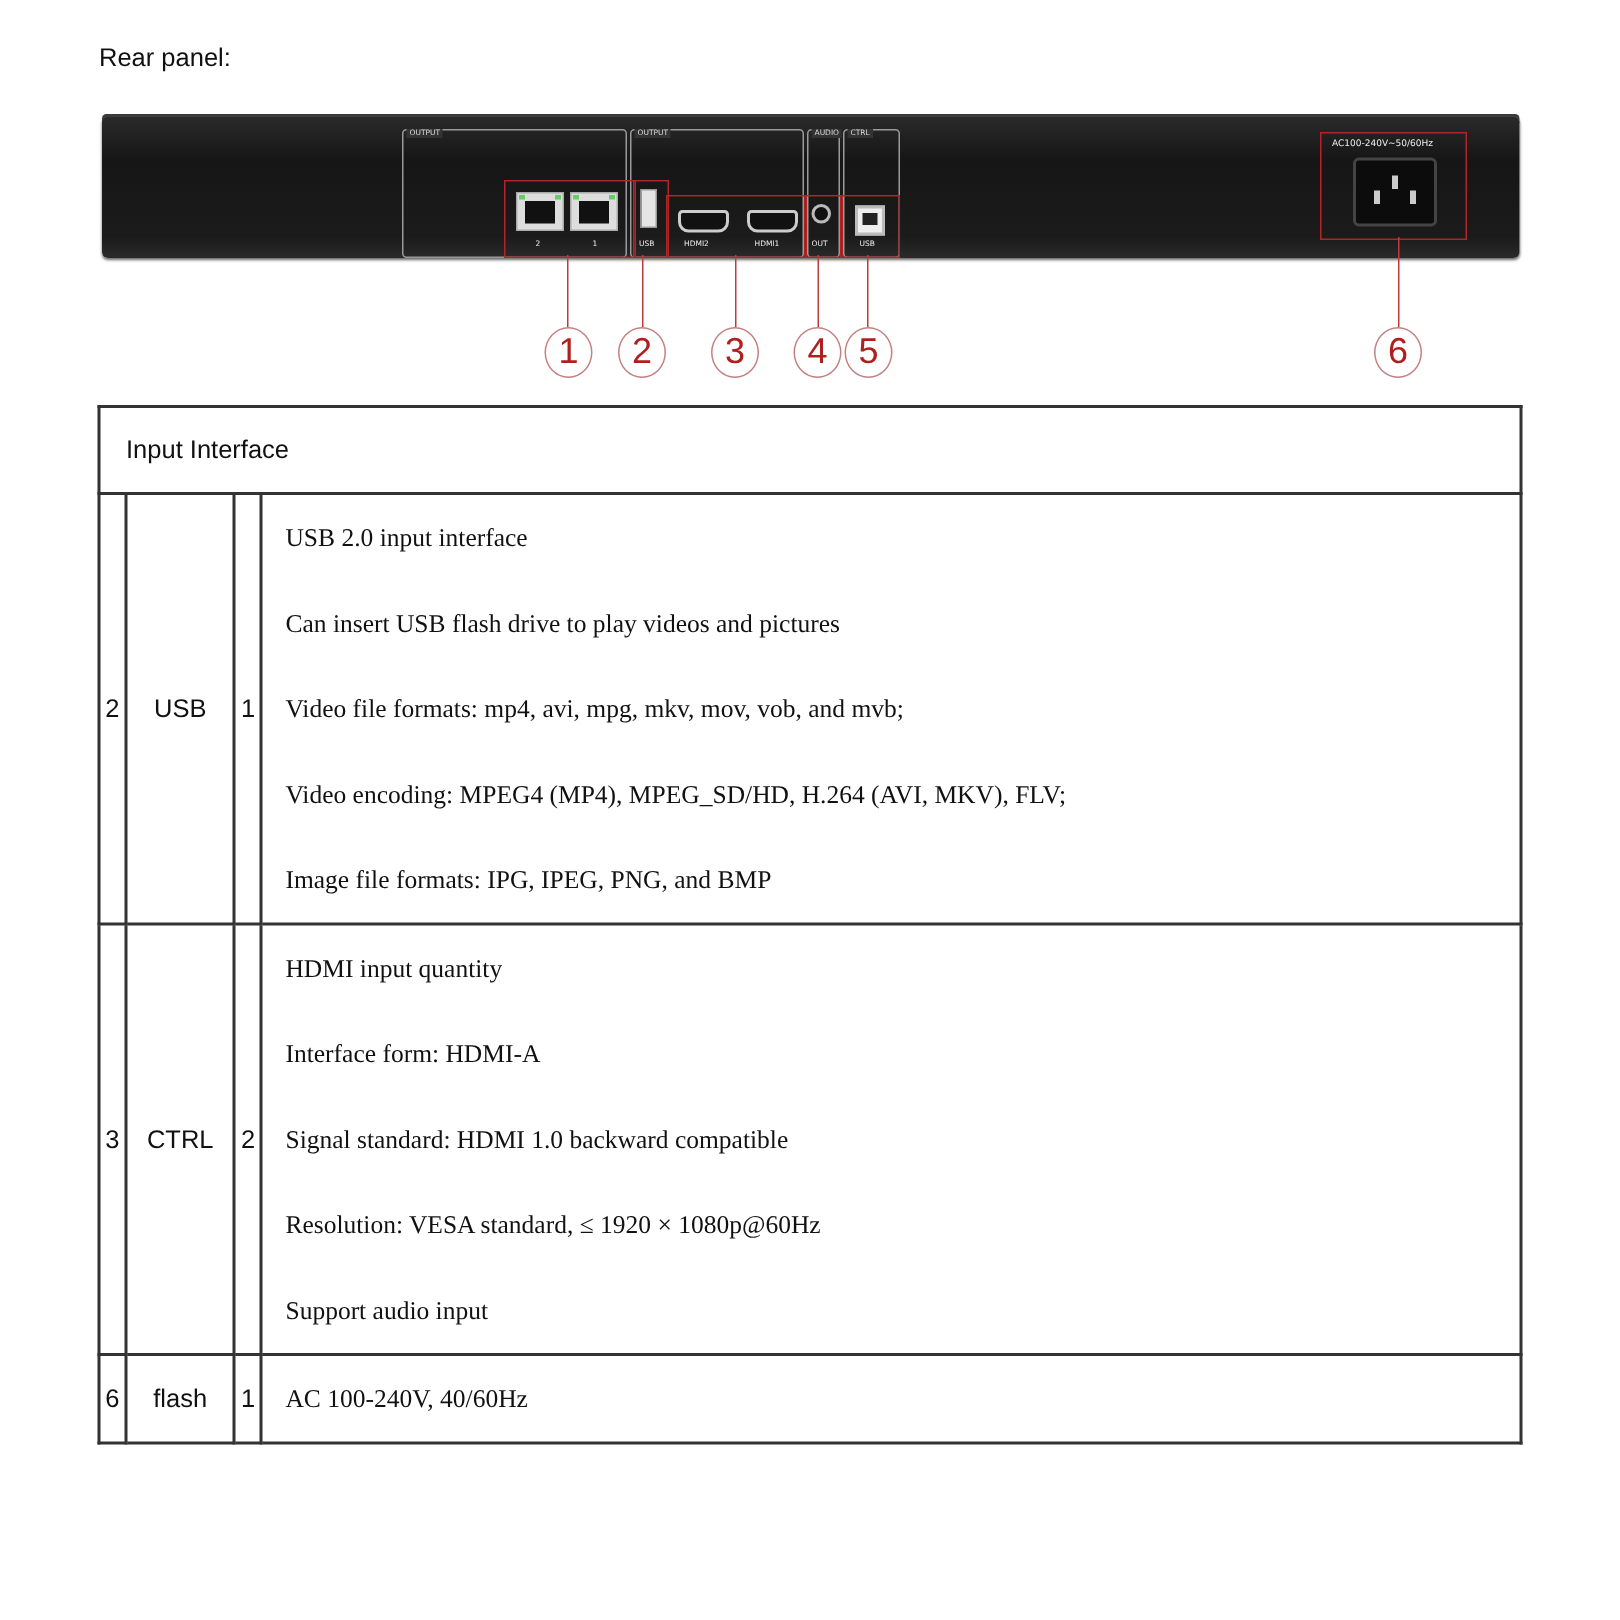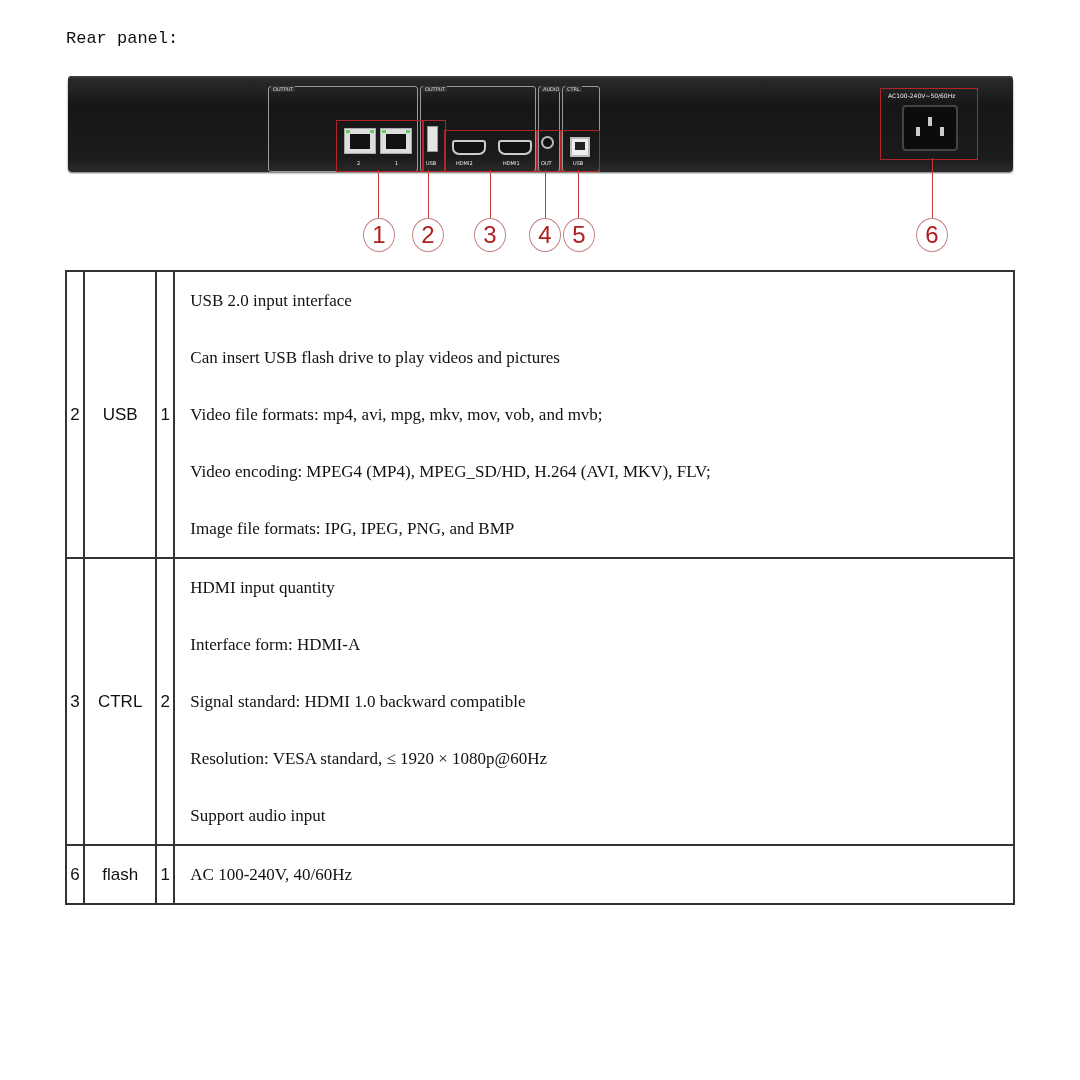--- a/index.html
+++ b/index.html
@@ -1,18 +1,18 @@
 <!DOCTYPE html>
 <html><head>
 <meta charset="utf-8">
 <style>
   html, body { margin: 0; padding: 0; background: #ffffff; }
   body { width: 1080px; height: 1080px; position: relative; overflow: hidden;
          font-family: "Liberation Sans", "DejaVu Sans", sans-serif; color: #111; }
-  .title { position: absolute; left: 66px; top: 29px; font-size: 17px; font-family: Liberation Mono, monospace; }
+  .title { position: absolute; left: 66px; top: 29px; font-size: 17px; }
 
   
   .device { position: absolute; left: 68px; top: 78px; width: 945px; height: 94px;
             background: linear-gradient(#2a2a2a, #161616 30%, #1b1b1b 85%, #2a2a2a);
             border-radius: 4px; box-shadow: 0 1px 2px #666; }
   .device-top { position: absolute; left: 68px; top: 76px; width: 945px; height: 6px;
                 background: #3a3a3a; border-radius: 3px 3px 0 0; }
   .grp { position: absolute; border: 1.5px solid #9a9a9a; border-radius: 3px; }
   .grp-label { position: absolute; top: -1px; left: 2px; font-size: 5px; color: #ddd;
                background: #333; padding: 0 2px; font-family: "DejaVu Sans", sans-serif; }
@@ -118,20 +118,23 @@
   <div class="callout" style="left:363px;">1</div>
   <div class="callout" style="left:412px;">2</div>
   <div class="callout" style="left:474px;">3</div>
   <div class="callout" style="left:529px;">4</div>
   <div class="callout" style="left:563px;">5</div>
   <div class="callout" style="left:916px;">6</div>
 </div>
 
 <table class="spec">
   <tbody>
+      <tr>
+    <td colspan="4" class="caption-cell">Input Interface</td>
+  </tr>
 
   <tr>
     <td class="center">2</td>
     <td class="center">USB</td>
     <td class="center">1</td>
     <td class="desc">
       <div class="desc-line">USB 2.0 input interface</div>
       <div class="desc-line">Can insert USB flash drive to play videos and pictures</div>
       <div class="desc-line">Video file formats: mp4, avi, mpg, mkv, mov, vob, and mvb;</div>
       <div class="desc-line">Video encoding: MPEG4 (MP4), MPEG_SD/HD, H.264 (AVI, MKV), FLV;</div>

